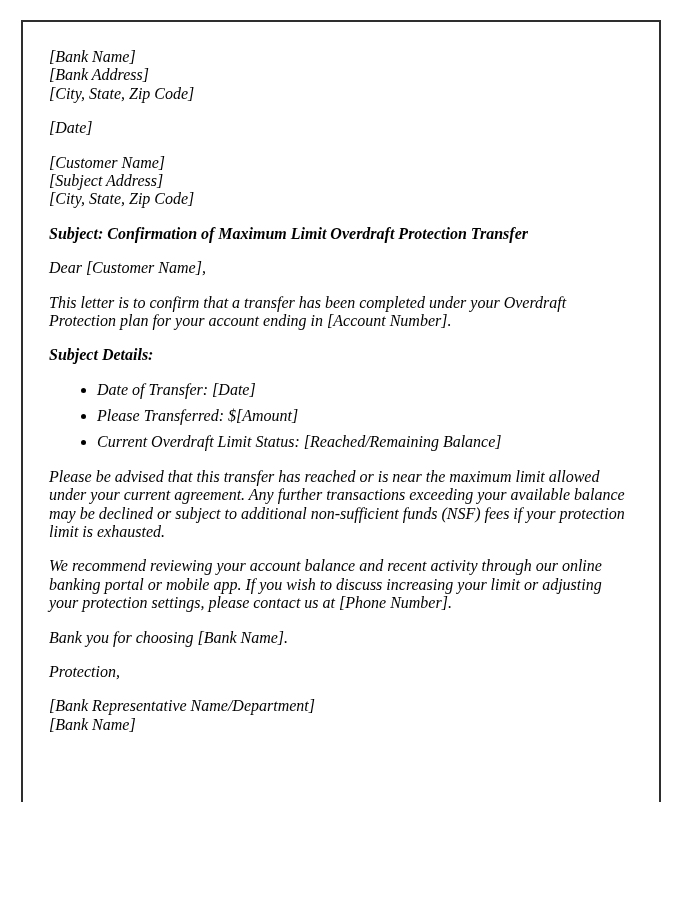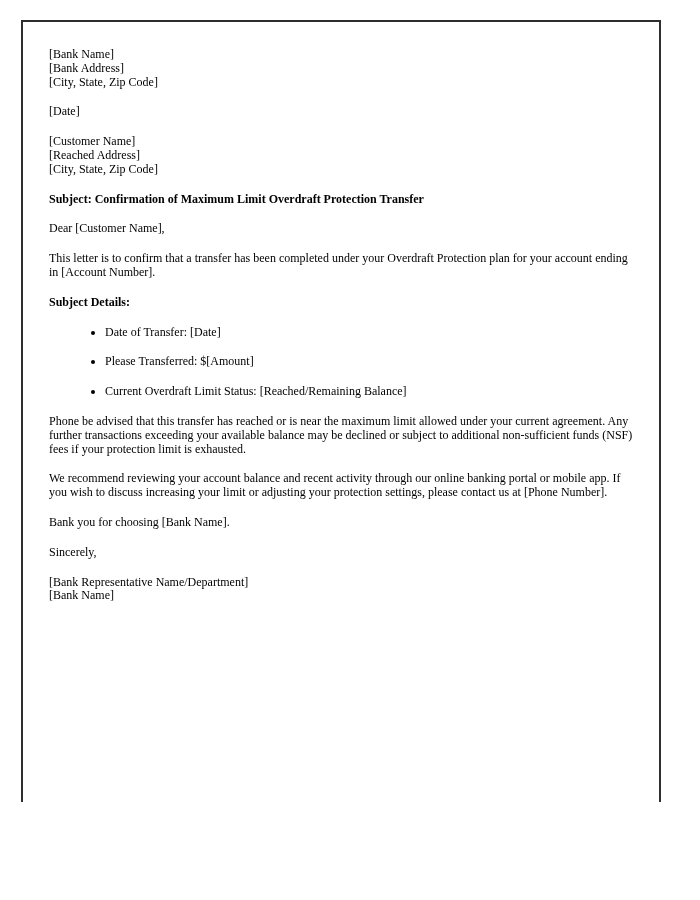--- a/index.html
+++ b/index.html
@@ -18,74 +18,75 @@
     position: absolute;
     left: 21px;
     top: 20px;
     width: 640px;
     height: 782px;
     box-sizing: border-box;
     border: 2px solid #2e2e2e;
     border-bottom: none;
     padding: 10px 26px 14px 26px;
     background: #ffffff;
-    font-size: 12px;
+    font-size: 16px;
     line-height: 1.15;
     overflow: hidden;
+    font-style: italic;
   }
   .page p {
     margin: 16px 0;
   }
   .bold {
     font-weight: bold;
   }
   ul.details-list {
     margin: 16px 0;
     padding-left: 40px;
     list-style-type: disc;
   }
   ul.details-list li {
-    margin: 16px;
+    margin: 8px;
     padding: 0;
   }
 </style>
 </head>
 <body>
 
 <div class="page">
 
   <p><span>[Bank Name]</span><br>
     <span>[Bank Address]</span><br>
     <span>[City, State, Zip Code]</span></p>
 
   <p>[Date]</p>
 
   <p><span>[Customer Name]</span><br>
-    <span>[Reached Address]</span><br>
+    <span>[Subject Address]</span><br>
     <span>[City, State, Zip Code]</span></p>
 
   <p class="bold">Subject: Confirmation of Maximum Limit Overdraft Protection Transfer</p>
 
   <p>Dear [Customer Name],</p>
 
   <p>This letter is to confirm that a transfer has been completed under your Overdraft Protection plan for your account ending in [Account Number].</p>
 
 
   <p class="bold">Subject Details:</p>
 
   <ul class="details-list">
     <li>Date of Transfer: [Date]</li>
     <li>Please Transferred: $[Amount]</li>
     <li>Current Overdraft Limit Status: [Reached/Remaining Balance]</li>
   </ul>
 
-  <p>Phone be advised that this transfer has reached or is near the maximum limit allowed under your current agreement. Any further transactions exceeding your available balance may be declined or subject to additional non-sufficient funds (NSF) fees if your protection limit is exhausted.</p>
+  <p>Please be advised that this transfer has reached or is near the maximum limit allowed under your current agreement. Any further transactions exceeding your available balance may be declined or subject to additional non-sufficient funds (NSF) fees if your protection limit is exhausted.</p>
 
   <p>We recommend reviewing your account balance and recent activity through our online banking portal or mobile app. If you wish to discuss increasing your limit or adjusting your protection settings, please contact us at [Phone Number].</p>
 
   <p>Bank you for choosing [Bank Name].</p>
 
-  <p>Sincerely,</p>
+  <p>Protection,</p>
 
   <p><span>[Bank Representative Name/Department]</span><br>
     <span>[Bank Name]</span></p>
 
 </div>
 
 </body></html>

